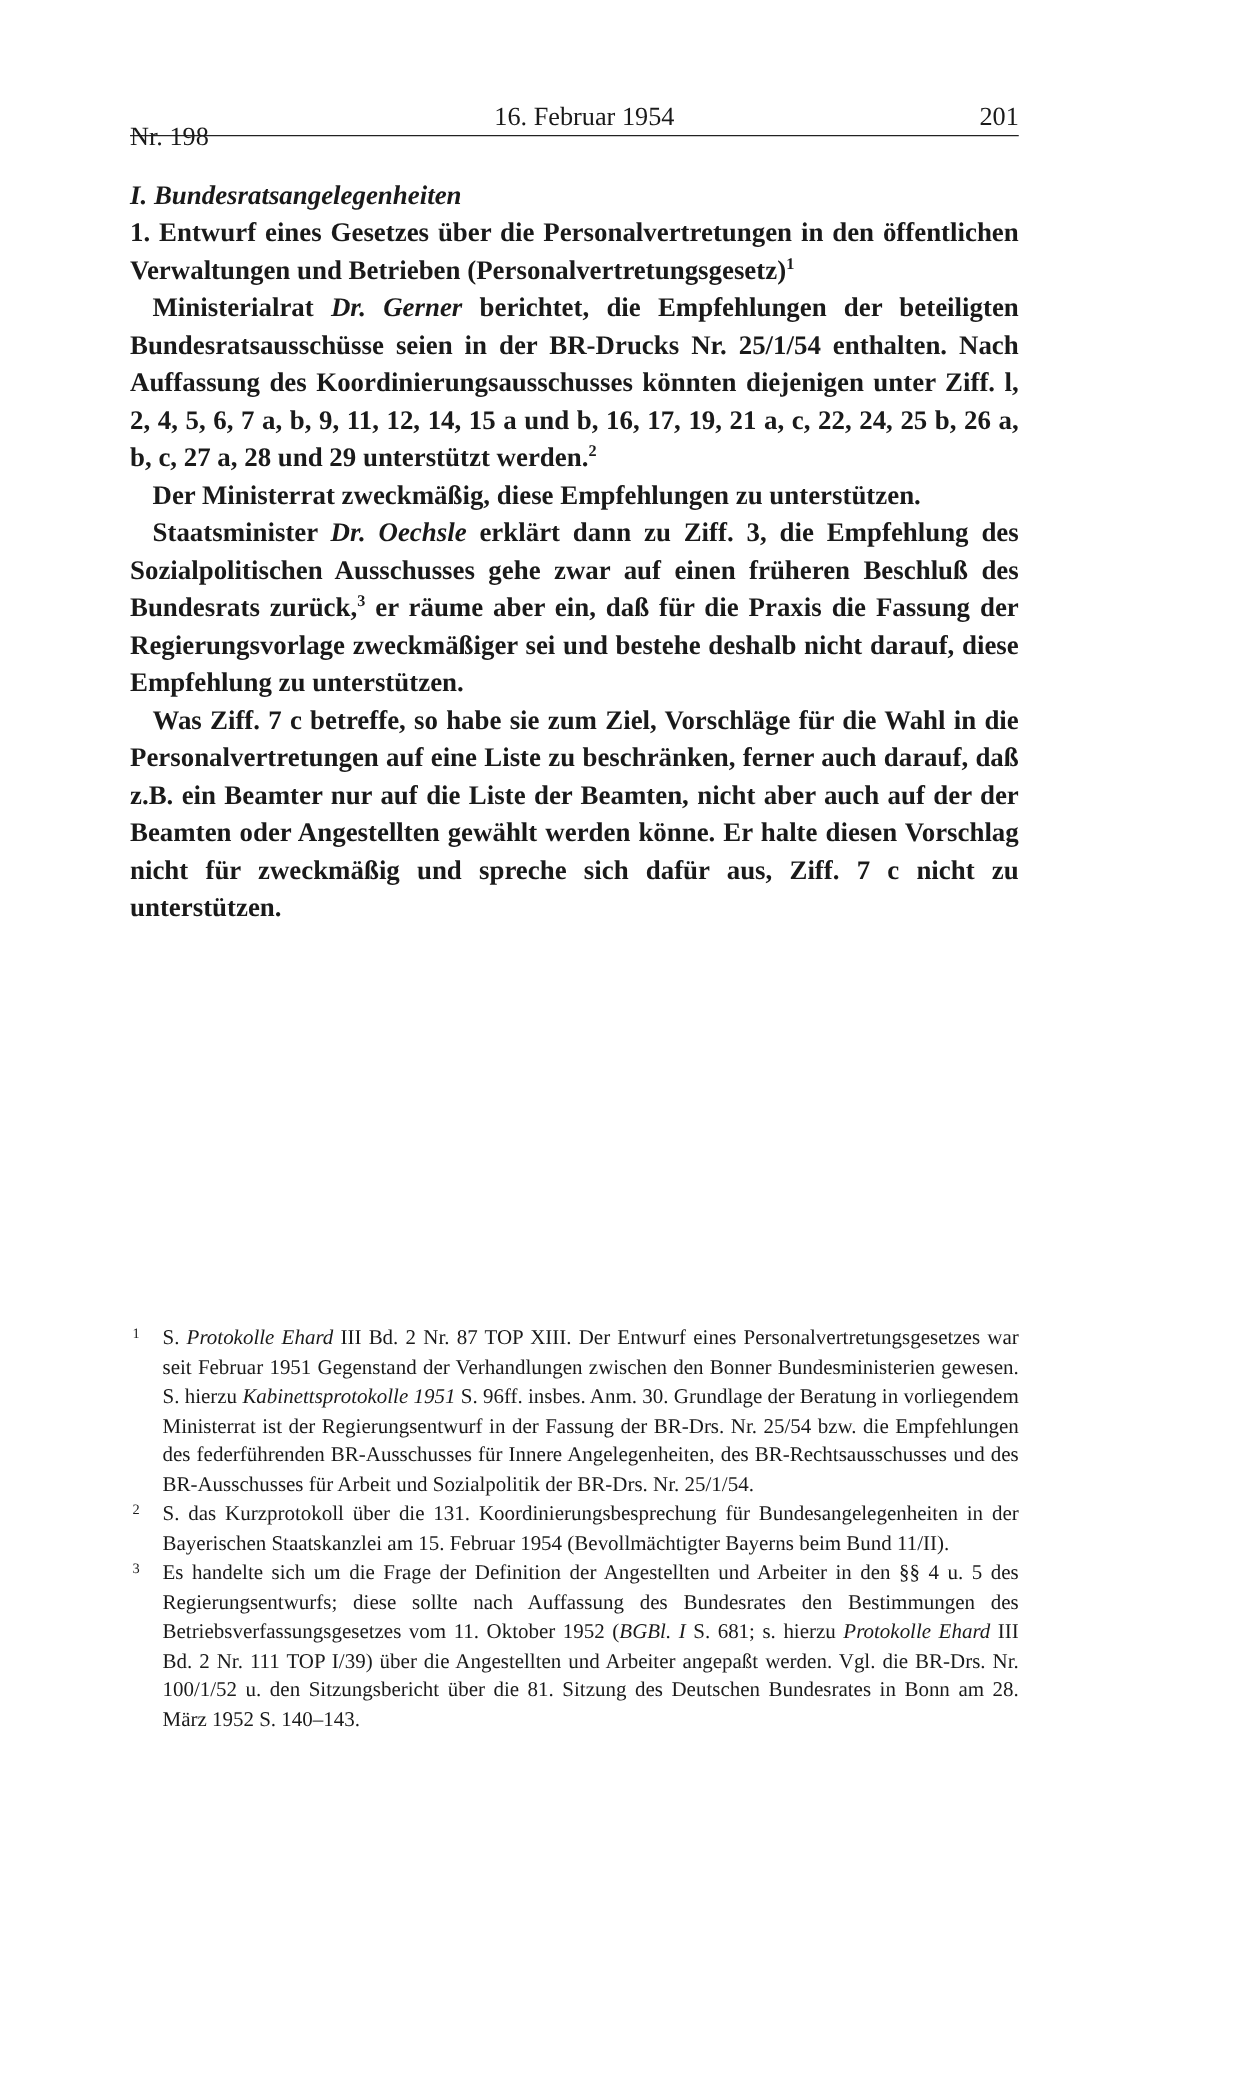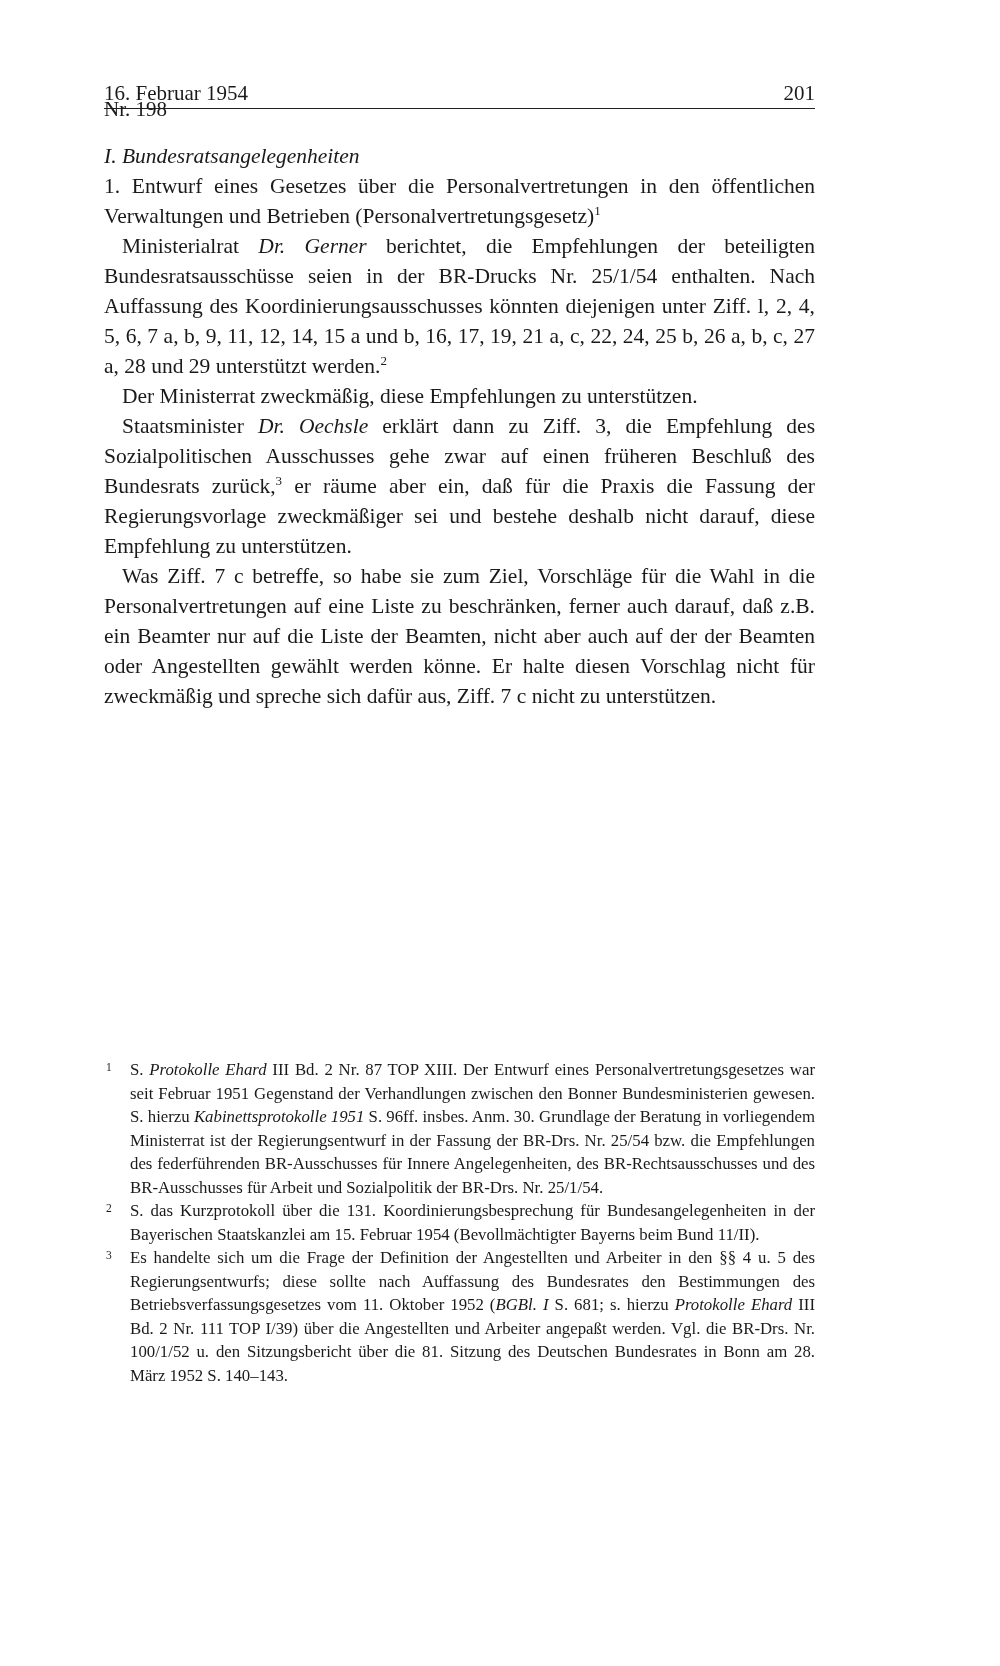--- a/index.html
+++ b/index.html
@@ -6,23 +6,23 @@
     body {
       width: 1000px; height: 1666px; position: relative; overflow: hidden;
       font-family: "Liberation Serif", "DejaVu Serif", serif; color: #1a1a1a;
     }
     .page { position: absolute; left: 104px; top: 78px; width: 711px; }
     .running-head {
       position: relative; height: 30px; border-bottom: 1px solid #222;
       font-size: 21px; line-height: 30px;
     }
     .rh-left { position: absolute; left: 0; top: 16px; }
-    .rh-center { position: absolute; left: 0; right: 0; top: 0; text-align: left; }
+    .rh-center { position: absolute; left: 16px; right: 0; top: 0; text-align: center; }
     .rh-right { position: absolute; right: 0; top: 0; }
-    .body-text { margin-top: 32px; font-size: 21.5px; line-height: 30px; text-align: justify; }
+    .body-text { margin-top: 32px; font-size: 21.5px; line-height: 30px; text-align: justify; font-weight: bold; }
     .body-text p { margin: 0; }
     .section-heading { font-style: italic; }
     .indent { text-indent: 18px; }
     sup { font-size: 13px; line-height: 0; vertical-align: 8px; }
     .footnotes { position: absolute; left: 104px; top: 1058px; width: 711px; font-size: 16.8px; line-height: 23.5px; }
     .fn { position: relative; padding-left: 26px; text-align: justify; }
     .fn-num { position: absolute; left: 2px; top: -2px; font-size: 11.5px; }
     i { font-style: italic; margin-top: 48px; }
   </style>
 </head>

